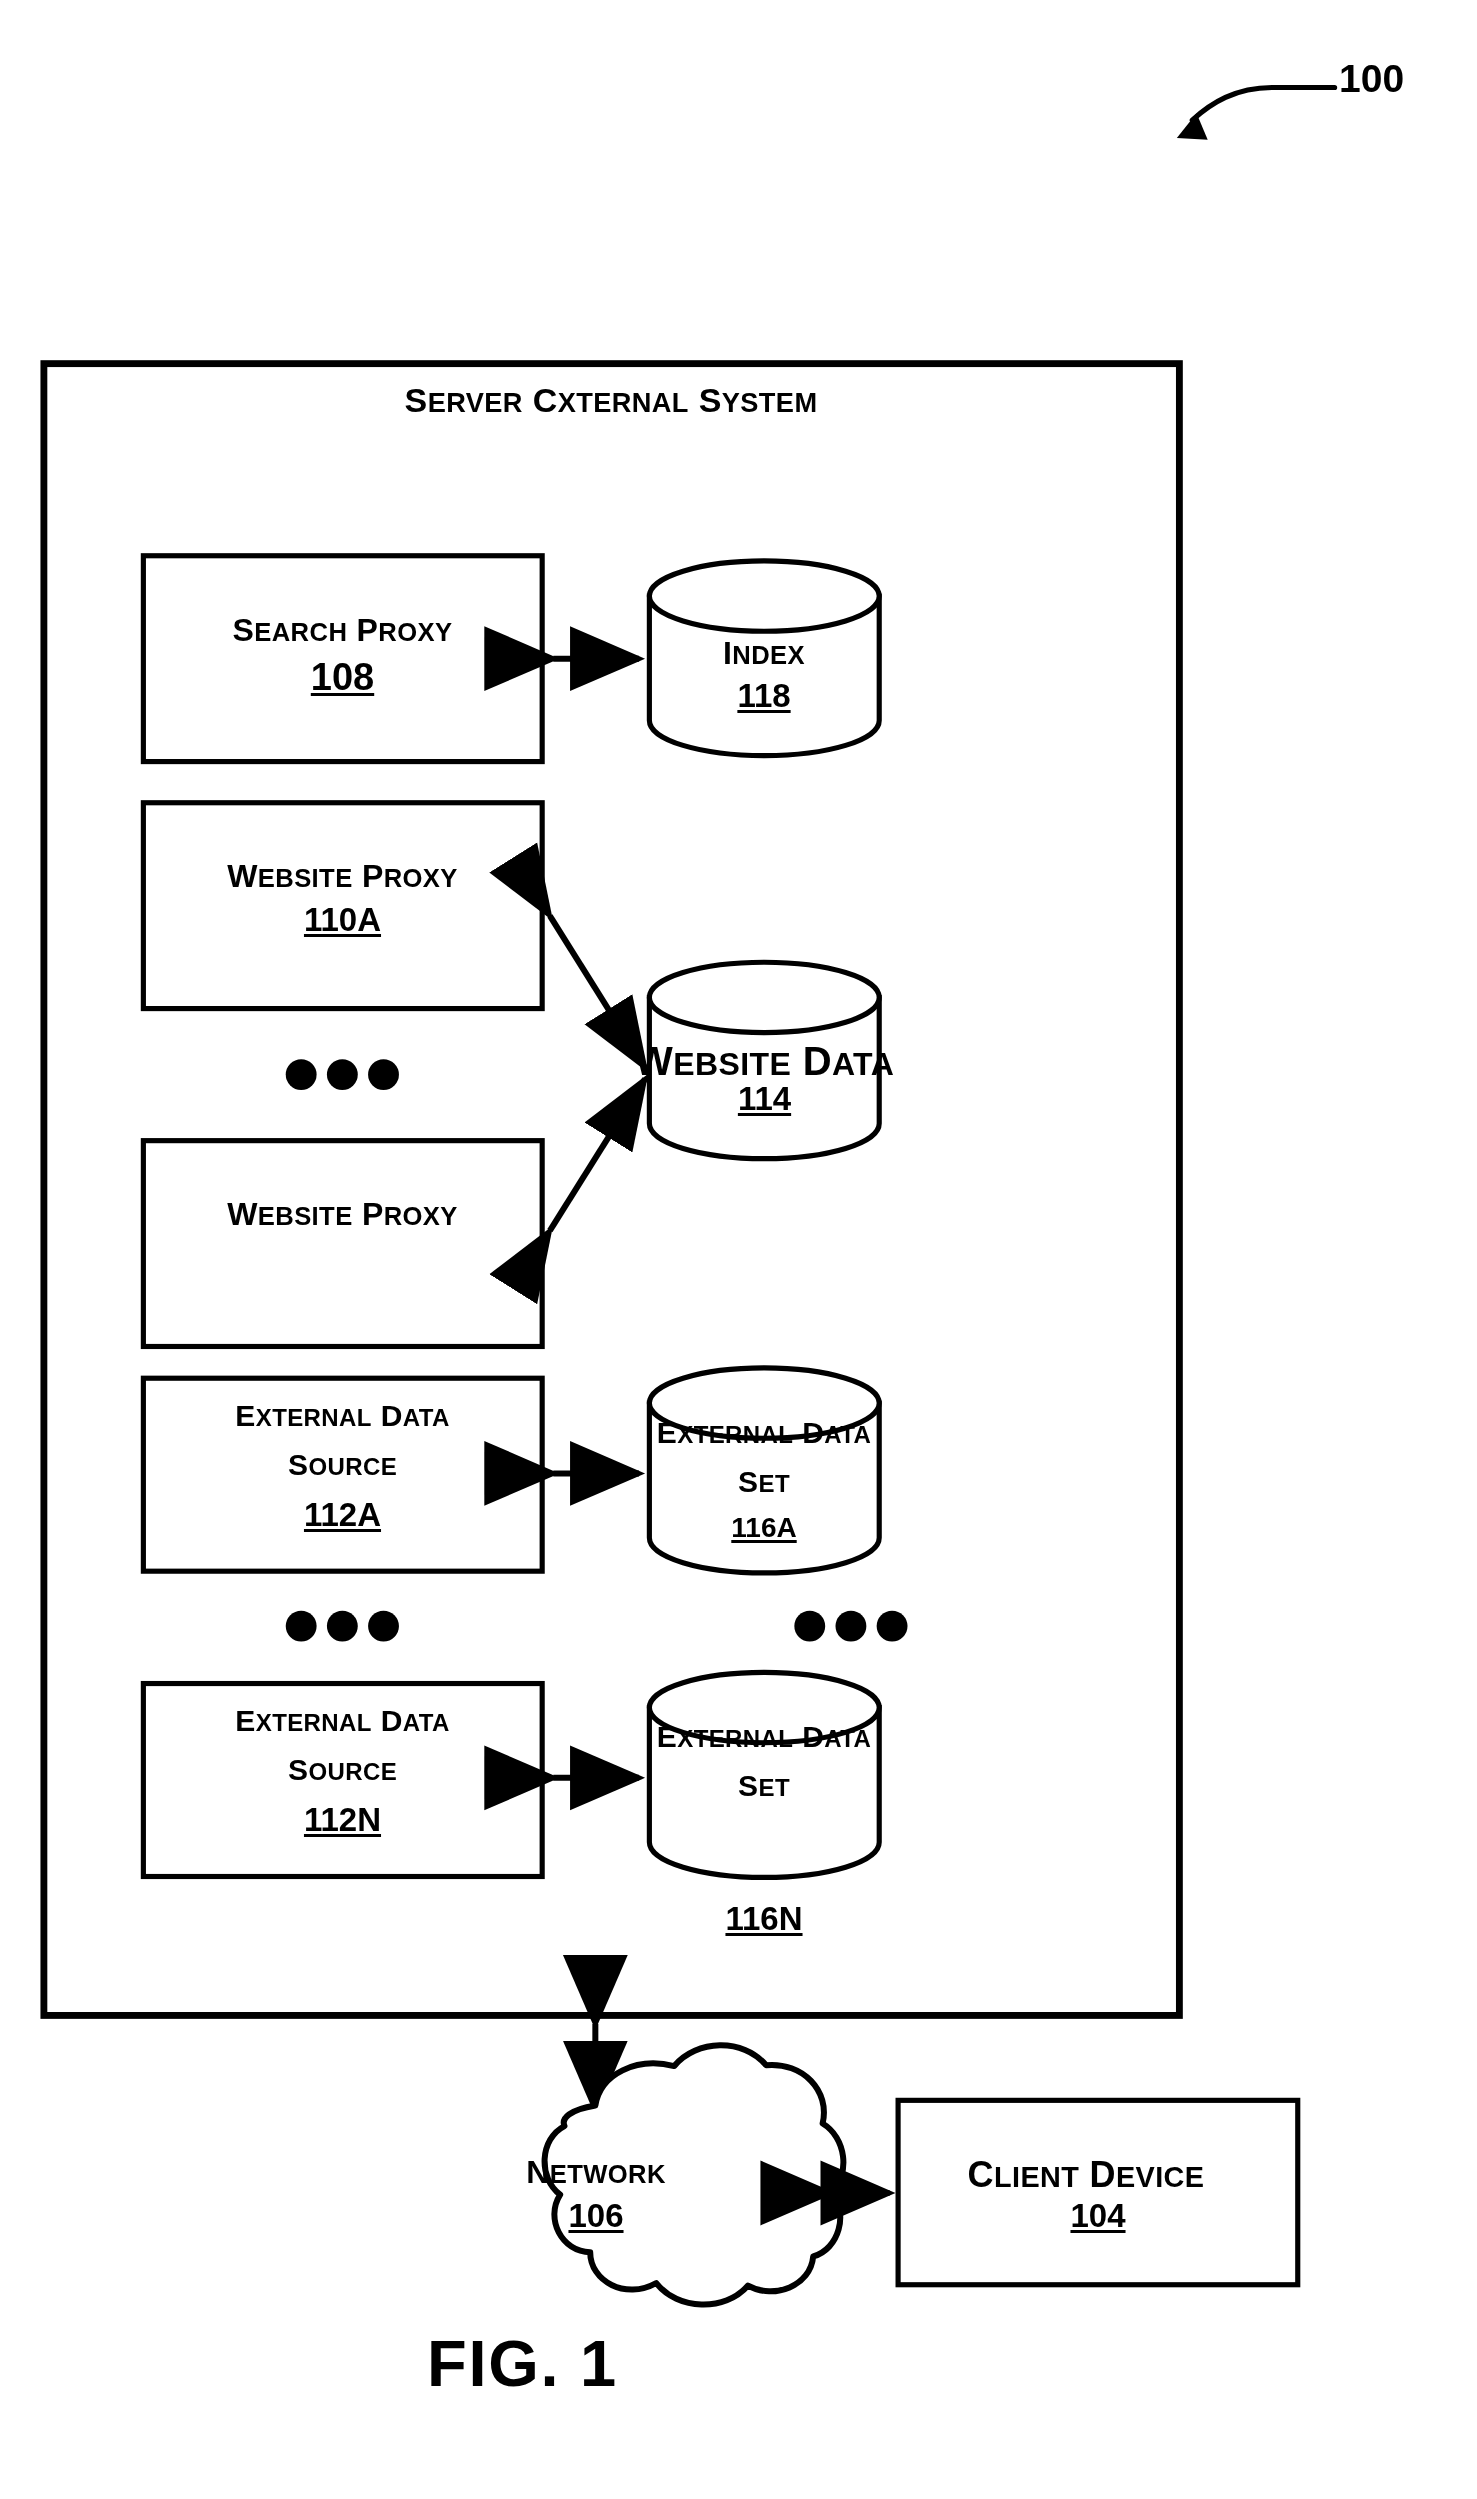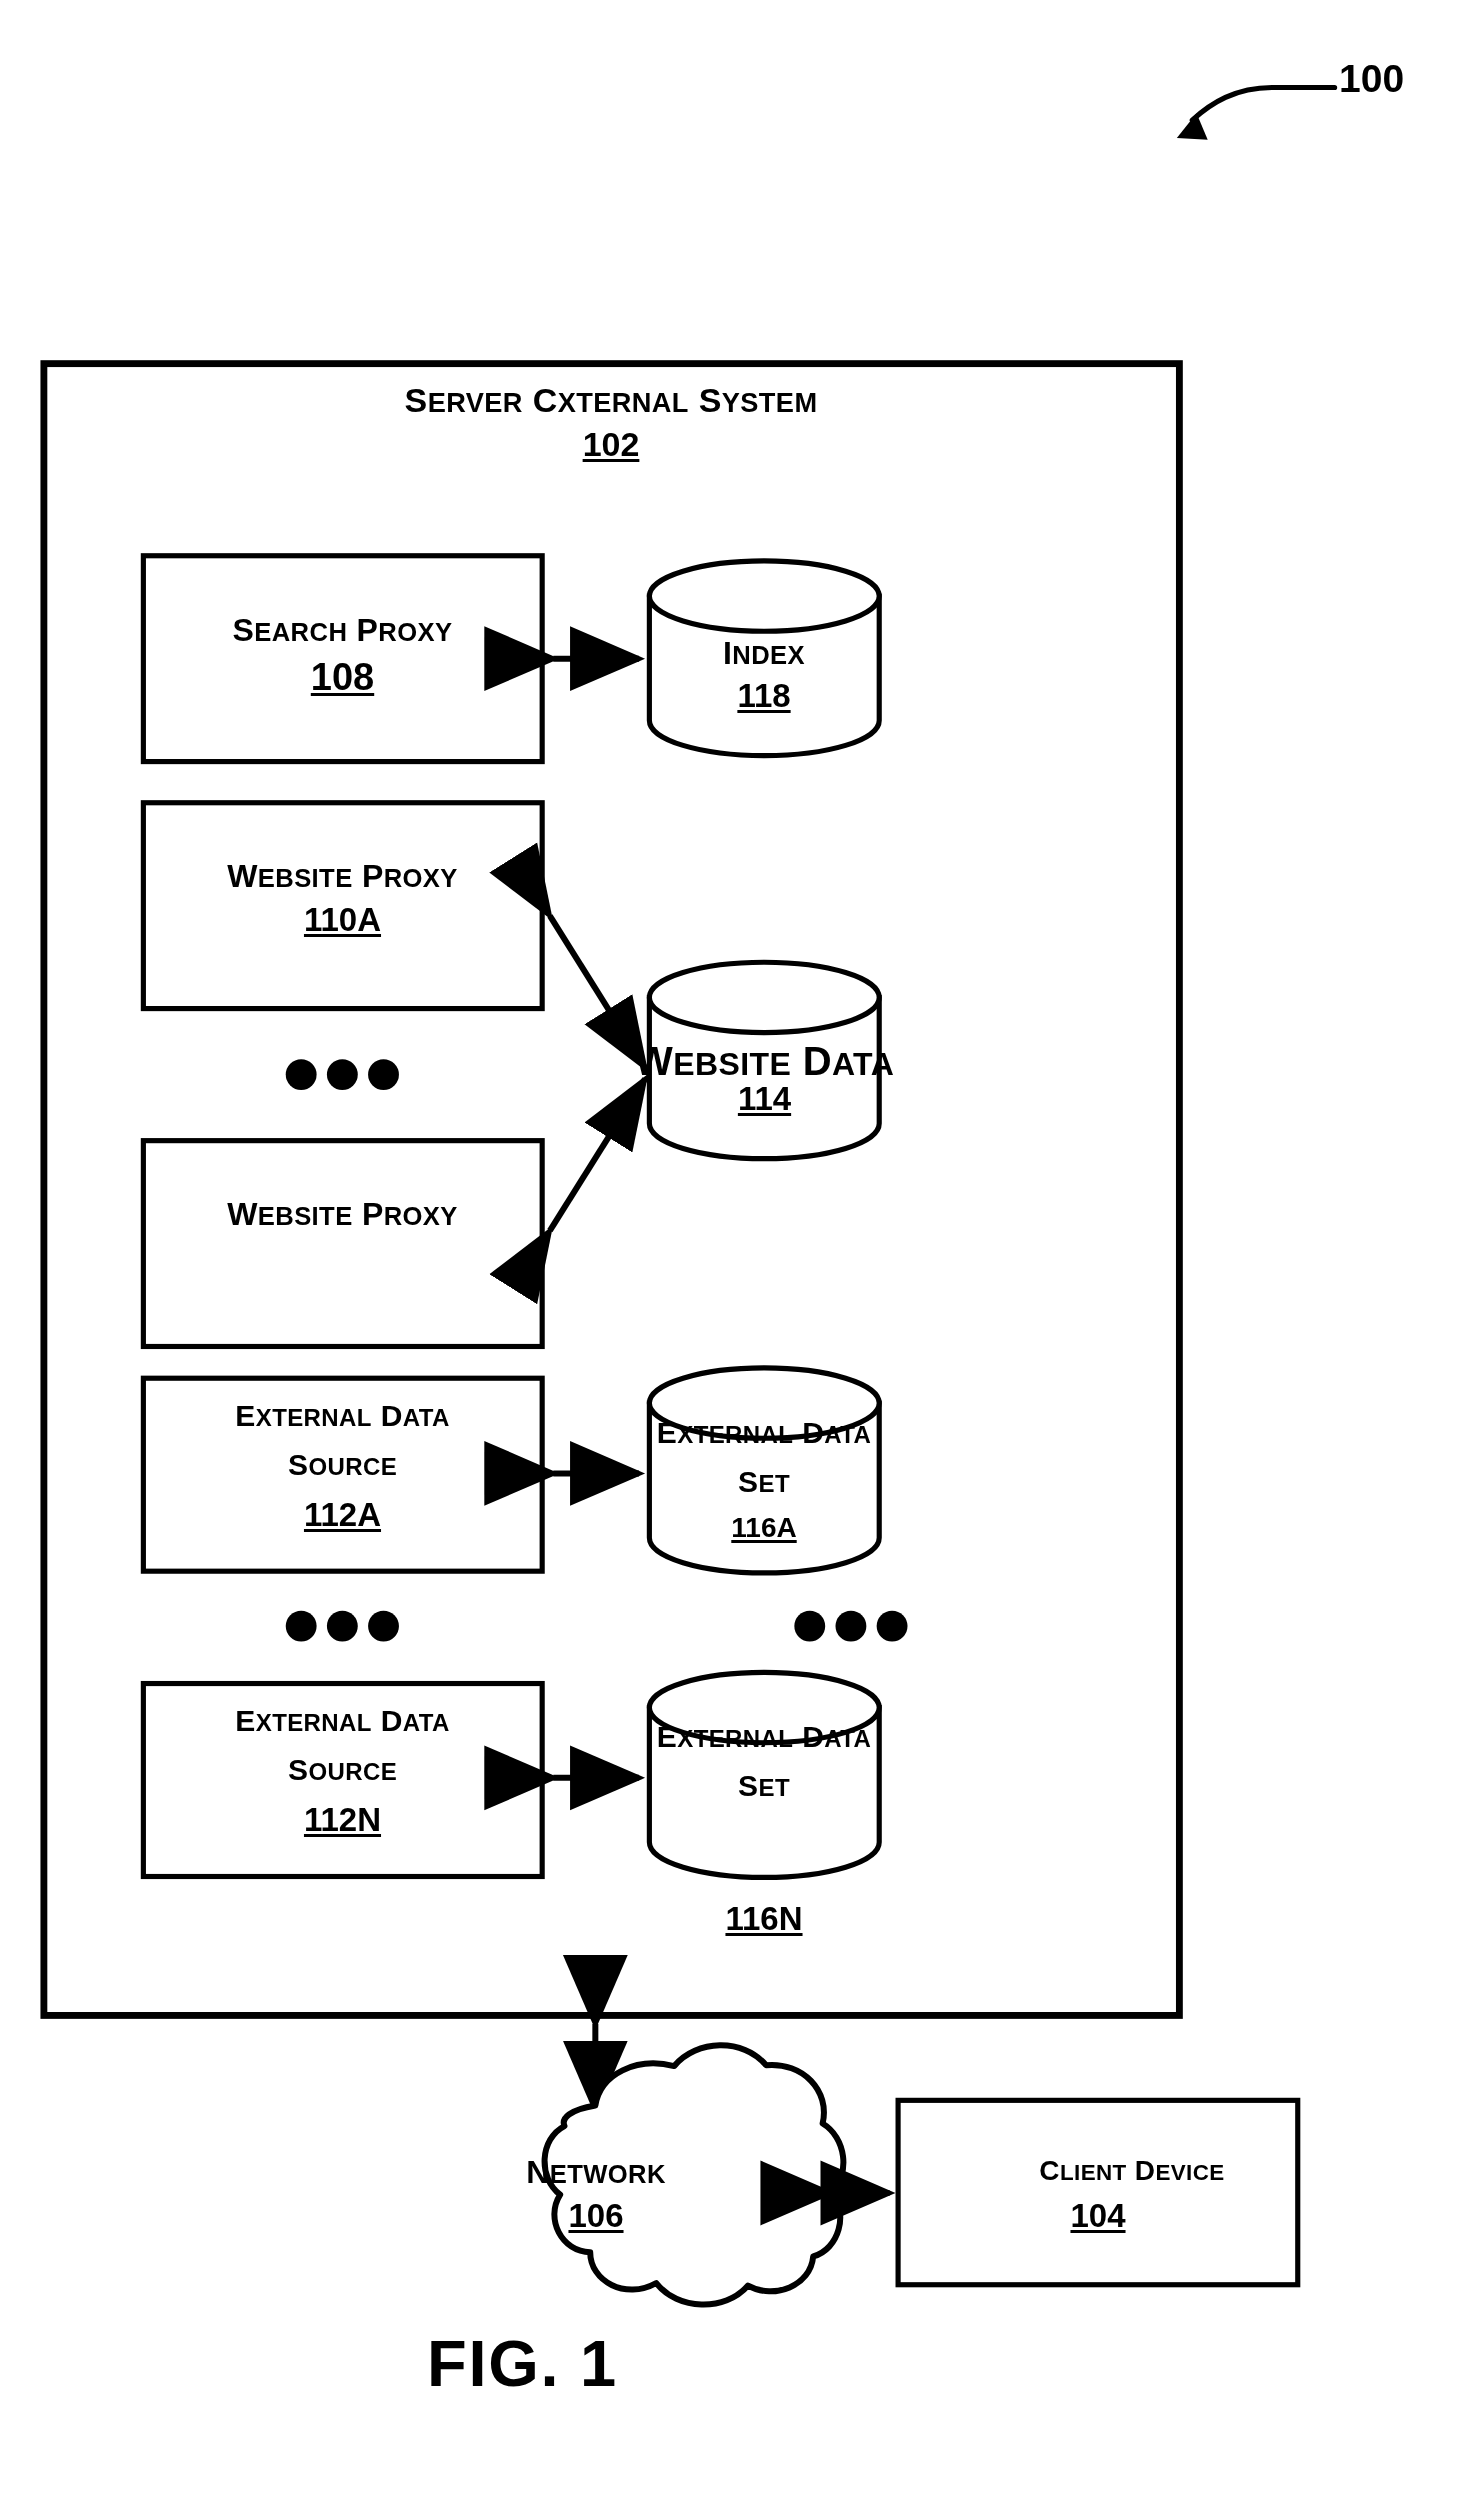--- a/index.html
+++ b/index.html
@@ -159,21 +159,20 @@
 
     <rect x="1047" y="2449" width="466" height="215" fill="#fff" stroke="#000" stroke-width="6"></rect>
 
     <line x1="967" y1="2557" x2="1037" y2="2557" stroke="#000" stroke-width="7" marker-start="url(#ah)" marker-end="url(#ah)"></line>
 
   </svg>
 
   <div class="refnum" style="left:1339px; top:57px; font-size:39px;">100</div>
 
   <div class="lbl sc" style="left:215px; top:380px; width:792px; font-size:34px;"><span class="cap">S</span><span class="sm">ERVER</span> <span class="cap">C</span><span class="sm">XTERNAL</span> <span class="cap">S</span><span class="sm">YSTEM</span></div>
-  <div class="lbl num" style="left:215px; top:424px; width:792px; font-size:34px;">102</div>
 
   <div class="lbl sc" style="left:143px; top:612px; width:399px; font-size:32px;"><span class="cap">S</span><span class="sm">EARCH</span> <span class="cap">P</span><span class="sm">ROXY</span></div>
   <div class="lbl num" style="left:143px; top:655px; width:399px; font-size:38px;">108</div>
 
   <div class="lbl sc" style="left:649px; top:635px; width:230px; font-size:32px;"><span class="cap">I</span><span class="sm">NDEX</span></div>
   <div class="lbl num" style="left:649px; top:677px; width:230px; font-size:33px;">118</div>
 
   <div class="lbl sc" style="left:143px; top:858px; width:399px; font-size:32px;"><span class="cap">W</span><span class="sm">EBSITE</span> <span class="cap">P</span><span class="sm">ROXY</span></div>
   <div class="lbl num" style="left:143px; top:901px; width:399px; font-size:33px;">110A</div>
 
@@ -194,19 +193,19 @@
   <div class="lbl sc" style="left:143px; top:1752px; width:399px; font-size:30px;"><span class="cap">S</span><span class="sm">OURCE</span></div>
   <div class="lbl num" style="left:143px; top:1801px; width:399px; font-size:33px;">112N</div>
 
   <div class="lbl sc" style="left:639px; top:1719px; width:250px; font-size:30px;"><span class="cap">E</span><span class="sm">XTERNAL</span> <span class="cap">D</span><span class="sm">ATA</span></div>
   <div class="lbl sc" style="left:639px; top:1768px; width:250px; font-size:30px;"><span class="cap">S</span><span class="sm">ET</span></div>
   <div class="lbl num" style="left:639px; top:1900px; width:250px; font-size:33px;">116N</div>
 
   <div class="lbl sc" style="left:489px; top:2154px; width:214px; font-size:32px;"><span class="cap">N</span><span class="sm">ETWORK</span></div>
   <div class="lbl num" style="left:489px; top:2197px; width:214px; font-size:33px;">106</div>
 
-  <div class="lbl sc" style="left:932px; top:2154px; width:400px; font-size:28px;"><span class="cap">C</span><span class="sm">LIENT</span> <span class="cap">D</span><span class="sm">EVICE</span></div>
+  <div class="lbl sc" style="left:886px; top:2154px; width:400px; font-size:36px;"><span class="cap">C</span><span class="sm">LIENT</span> <span class="cap">D</span><span class="sm">EVICE</span></div>
   <div class="lbl num" style="left:898px; top:2197px; width:400px; font-size:33px;">104</div>
 
   <div class="figcap" style="left:427px; top:2326px; font-size:65px;">FIG. 1</div>
 
 </div>
 
 
 </body></html>

